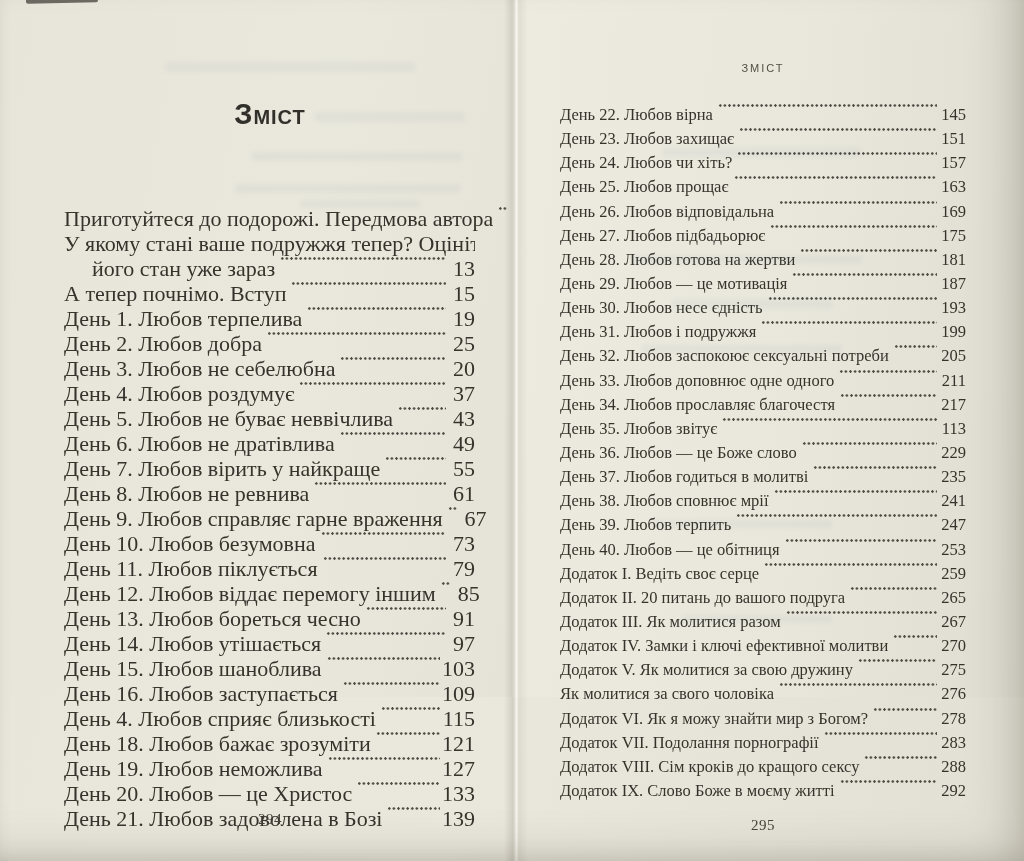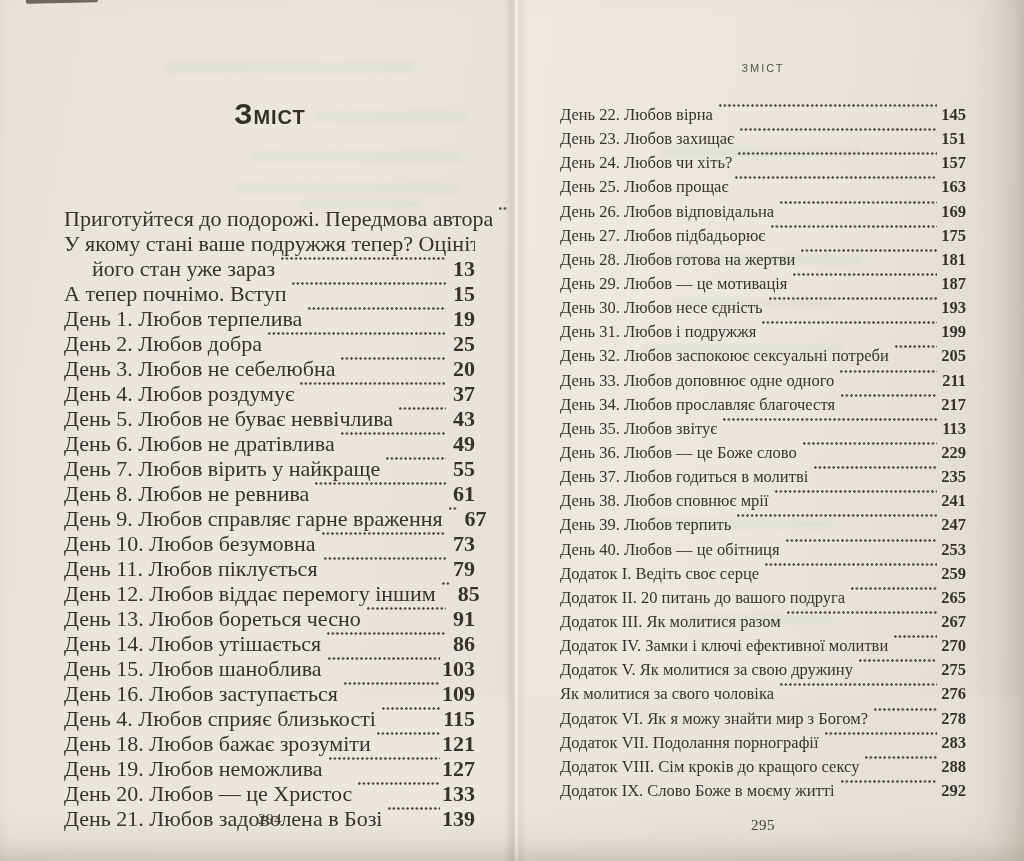--- a/index.html
+++ b/index.html
@@ -66,21 +66,21 @@
   .toc-line1{overflow:hidden;white-space:nowrap;}
   .t{flex:0 0 auto;}
   .leader{
     flex:1 1 auto;min-width:10px;height:5px;
     margin:0 2px 0 5px;align-self:baseline;
     background-image:radial-gradient(circle,#504e46 1.05px,rgba(0,0,0,0) 1.45px);
     background-size:4.6px 5px;
     background-repeat:repeat-x;
     background-position:left bottom;
   }
-  .num{flex:0 0 auto;min-width:27px;text-align:right;font-weight:bold;}
+  .num{flex:0 0 auto;min-width:27px;text-align:right;}
 
   .folio{
     position:absolute;text-align:center;font-size:15px;color:#45433a;letter-spacing:.5px;
   }
   .page-left .folio{top:811px;left:64px;right:36px;}
   .page-right .folio{top:817px;left:48px;right:58px;}
 </style>
 </head>
 <body>
 
@@ -188,21 +188,21 @@
 
   <div class="toc-row">
     <span class="t">День 13. Любов бореться чесно</span>
     <span class="leader"></span>
     <span class="num">91</span>
   </div>
 
   <div class="toc-row">
     <span class="t">День 14. Любов утішається</span>
     <span class="leader"></span>
-    <span class="num">86</span>
+    <span class="num">97</span>
   </div>
 
   <div class="toc-row">
     <span class="t">День 15. Любов шаноблива</span>
     <span class="leader"></span>
     <span class="num">103</span>
   </div>
 
   <div class="toc-row">
     <span class="t">День 16. Любов заступається</span>

